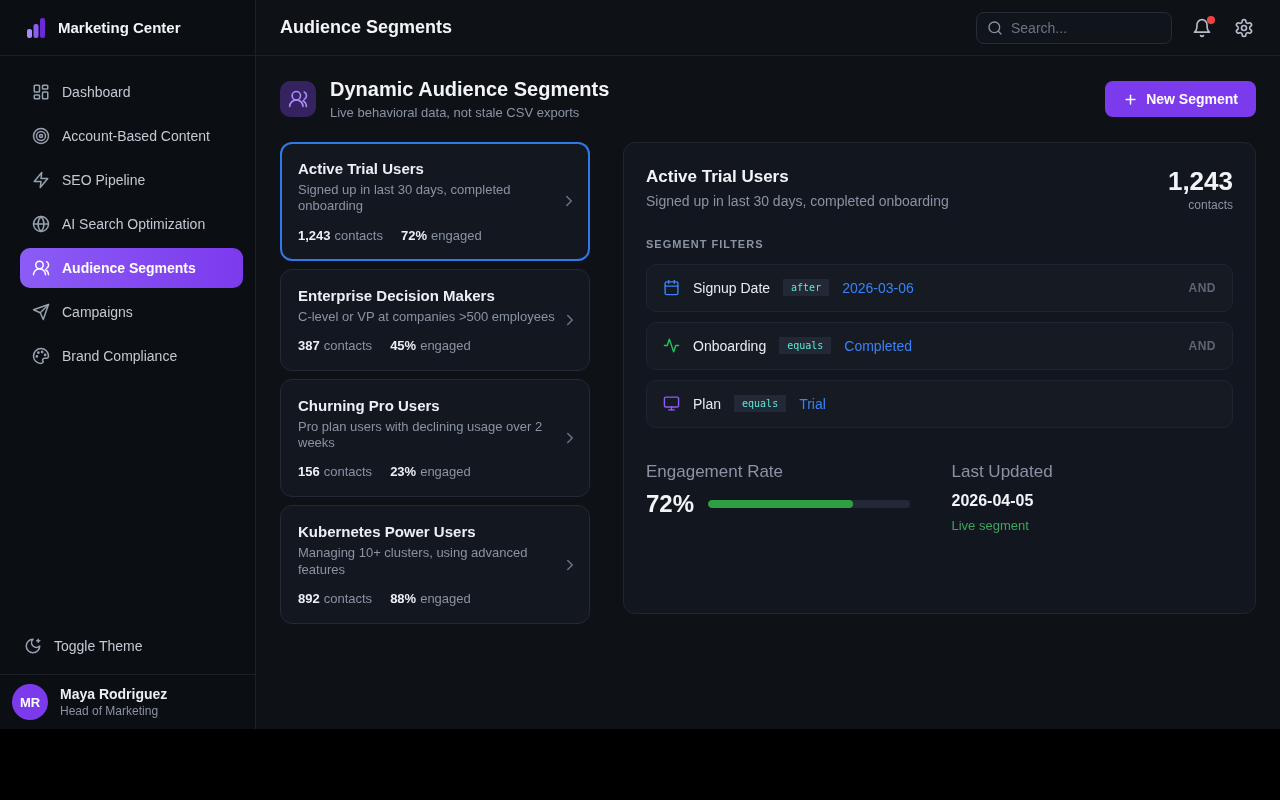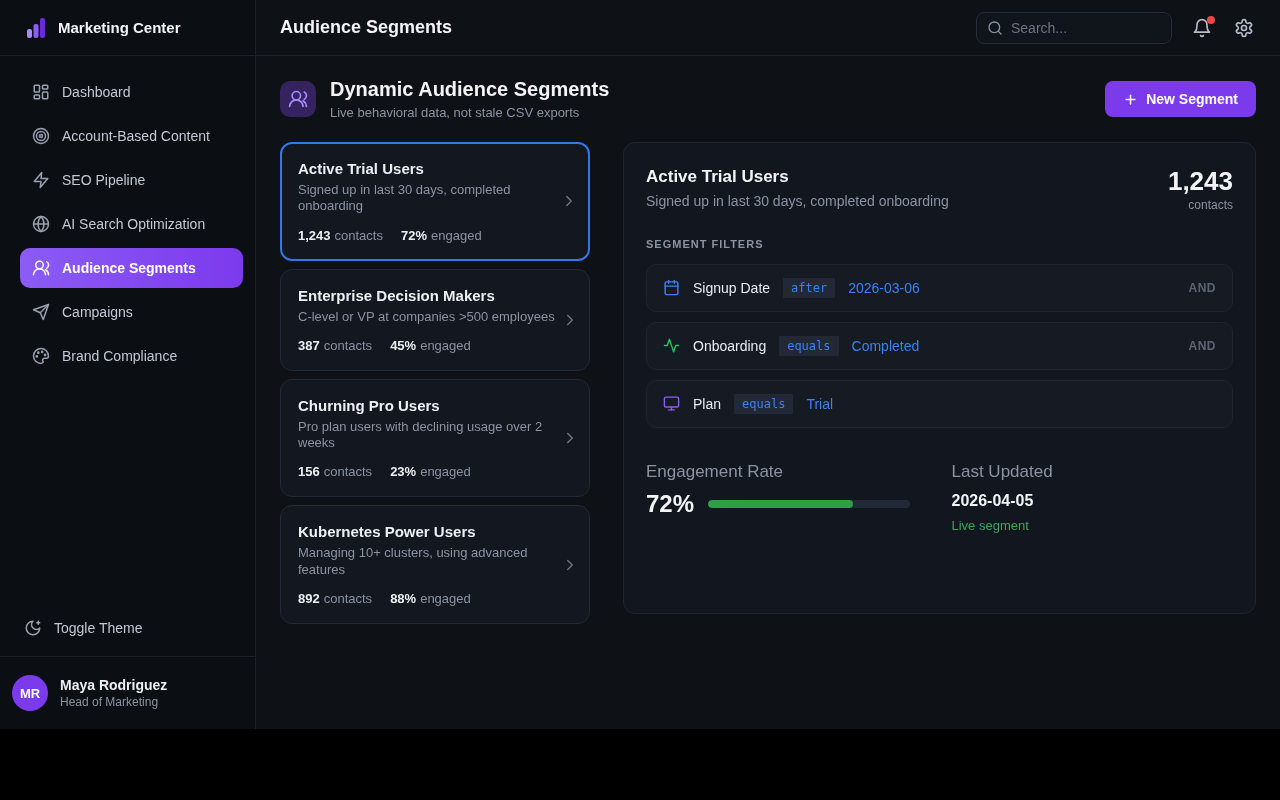--- a/index.html
+++ b/index.html
@@ -13,21 +13,21 @@
   .logo-row { height:56px; display:flex; align-items:center; gap:10px; padding:0 24px;
     border-bottom:1px solid #1b2029; }
   .logo-row .brand { font-size:15px; font-weight:bold; color:#f2f4f8; }
   .nav { padding:16px 12px 0 12px; flex:1;margin-left:8px; }
   .nav-item { display:flex; align-items:center; gap:12px; height:40px; padding:0 12px;
     margin-bottom:4px; border-radius:10px; font-size:14px; color:#c3c9d4; cursor:pointer; }
   .nav-item svg { stroke:#98a1b1; }
   .nav-item.active { background:linear-gradient(90deg,#8b5cf6,#7c3aed); color:#fff; font-weight:600; }
   .nav-item.active svg { stroke:#fff; }
   .sidebar-footer { padding:8px 12px 0 12px; }
-  .user-row { display:flex; align-items:center; gap:12px; padding:18px 12px; margin:8px -12px 0 -12px;
+  .user-row { display:flex; align-items:center; gap:12px; padding:9px 12px; margin:8px -12px 0 -12px;
     border-top:1px solid #1b2029; cursor:pointer; }
   .avatar { width:36px; height:36px; border-radius:50%; background:#7c3aed; color:#fff;
     display:flex; align-items:center; justify-content:center; font-size:13px; font-weight:bold; }
   .user-name { font-size:14px; font-weight:600; color:#eceff3; }
   .user-role { font-size:12px; color:#8a93a4; margin-top:2px; }
 
   
   .main { flex:1; display:flex; flex-direction:column; min-width:0; }
   .topbar { height:56px; display:flex; align-items:center; justify-content:space-between;
     padding:0 24px; border-bottom:1px solid #1b2029; }
@@ -77,22 +77,22 @@
   .d-count { text-align:right; }
   .d-num { font-size:26px; font-weight:bold; color:#f2f4f8; line-height:1.1; }
   .d-num-lbl { font-size:12px; color:#8a93a4; margin-top:2px; }
   .filters-label { font-size:11px; font-weight:bold; letter-spacing:1px; color:#8a93a4;
     margin:26px 0 14px 0; }
   .filter-row { display:flex; align-items:center; gap:13px; height:48px; padding:0 16px;
     background:#151a23; border:1px solid #1f2530; border-radius:10px; margin-bottom:10px;
     cursor:pointer; }
   .f-icon { display:flex; align-items:center; }
   .f-field { font-size:14px; font-weight:500; color:#e8ebf0; }
-  .f-op { font-family:"DejaVu Sans Mono","Liberation Mono",monospace; font-size:12px;
-    color:#3b82f6; background:#222835; border-radius:0; padding:3px 8px; }
+  .f-op { font-family:"DejaVu Sans Mono","Liberation Mono",monospace; font-size:10px;
+    color:#5eead4; background:#222835; border-radius:0; padding:3px 8px; }
   .f-val { font-size:14px; font-weight:500; color:#3b82f6; }
   .f-and { margin-left:auto; font-size:12px; font-weight:bold; letter-spacing:0.5px; color:#5d6575; }
 
   .detail-stats { display:flex; margin-top:34px; }
   .detail-stats > div { flex:1; }
   .es-label,.lu-label { font-size:17px; color:#8a93a4; }
   .es-row { display:flex; align-items:center; gap:14px; margin-top:8px; }
   .es-val { font-size:24px; font-weight:bold; color:#f2f4f8; }
   .bar { width:202px; height:8px; border-radius:4px; background:#222835; overflow:hidden; }
   .bar-fill { height:100%; border-radius:4px; background:#2ea043; }

